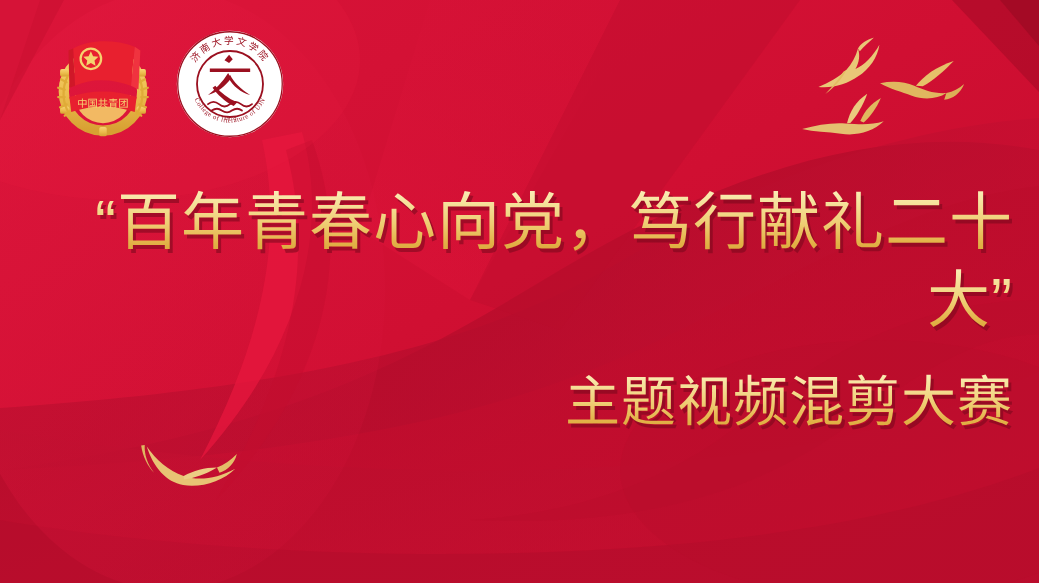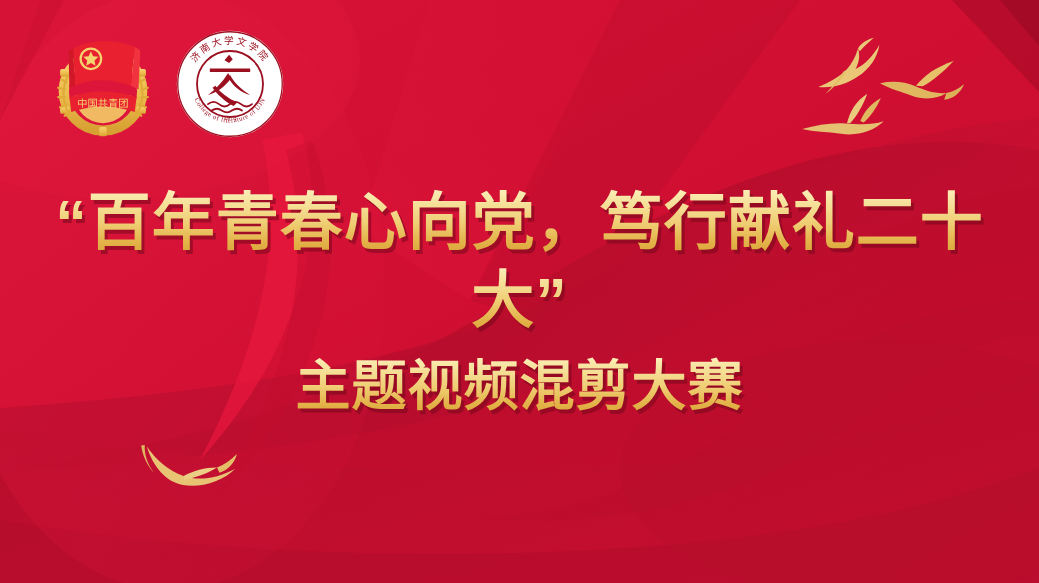--- a/index.html
+++ b/index.html
@@ -49,42 +49,43 @@
     left: 0;
     right: 0;
     top: 183px;
     z-index: 8;
     text-align: center;
     padding: 0 26px;
   }
   .title-line {
     display: block;
     font-family: "Liberation Sans", "DejaVu Sans", sans-serif;
-    font-weight: 700;
+    font-weight: 400;
     letter-spacing: 1px;
     background-image: linear-gradient(180deg,
         #fdf4c6 0%,
         #f7e4a1 22%,
         #efcd73 52%,
         #e3b248 76%,
         #d39e31 100%);
     -webkit-background-clip: text;
     background-clip: text;
     color: transparent;
     -webkit-text-fill-color: transparent;
     filter: drop-shadow(3px 4px 0px rgba(118, 8, 27, 0.55));
+    text-align: right;
   }
   .title-main {
     font-size: 63px;
     line-height: 78px;
   }
   .title-sub {
     font-size: 55px;
     line-height: 70px;
-    margin-top: 12px;
+    margin-top: 28px;
   }
 
   
   .footer {
     position: absolute;
     left: 0;
     right: 0;
     bottom: 18px;
     z-index: 8;
     text-align: center;

